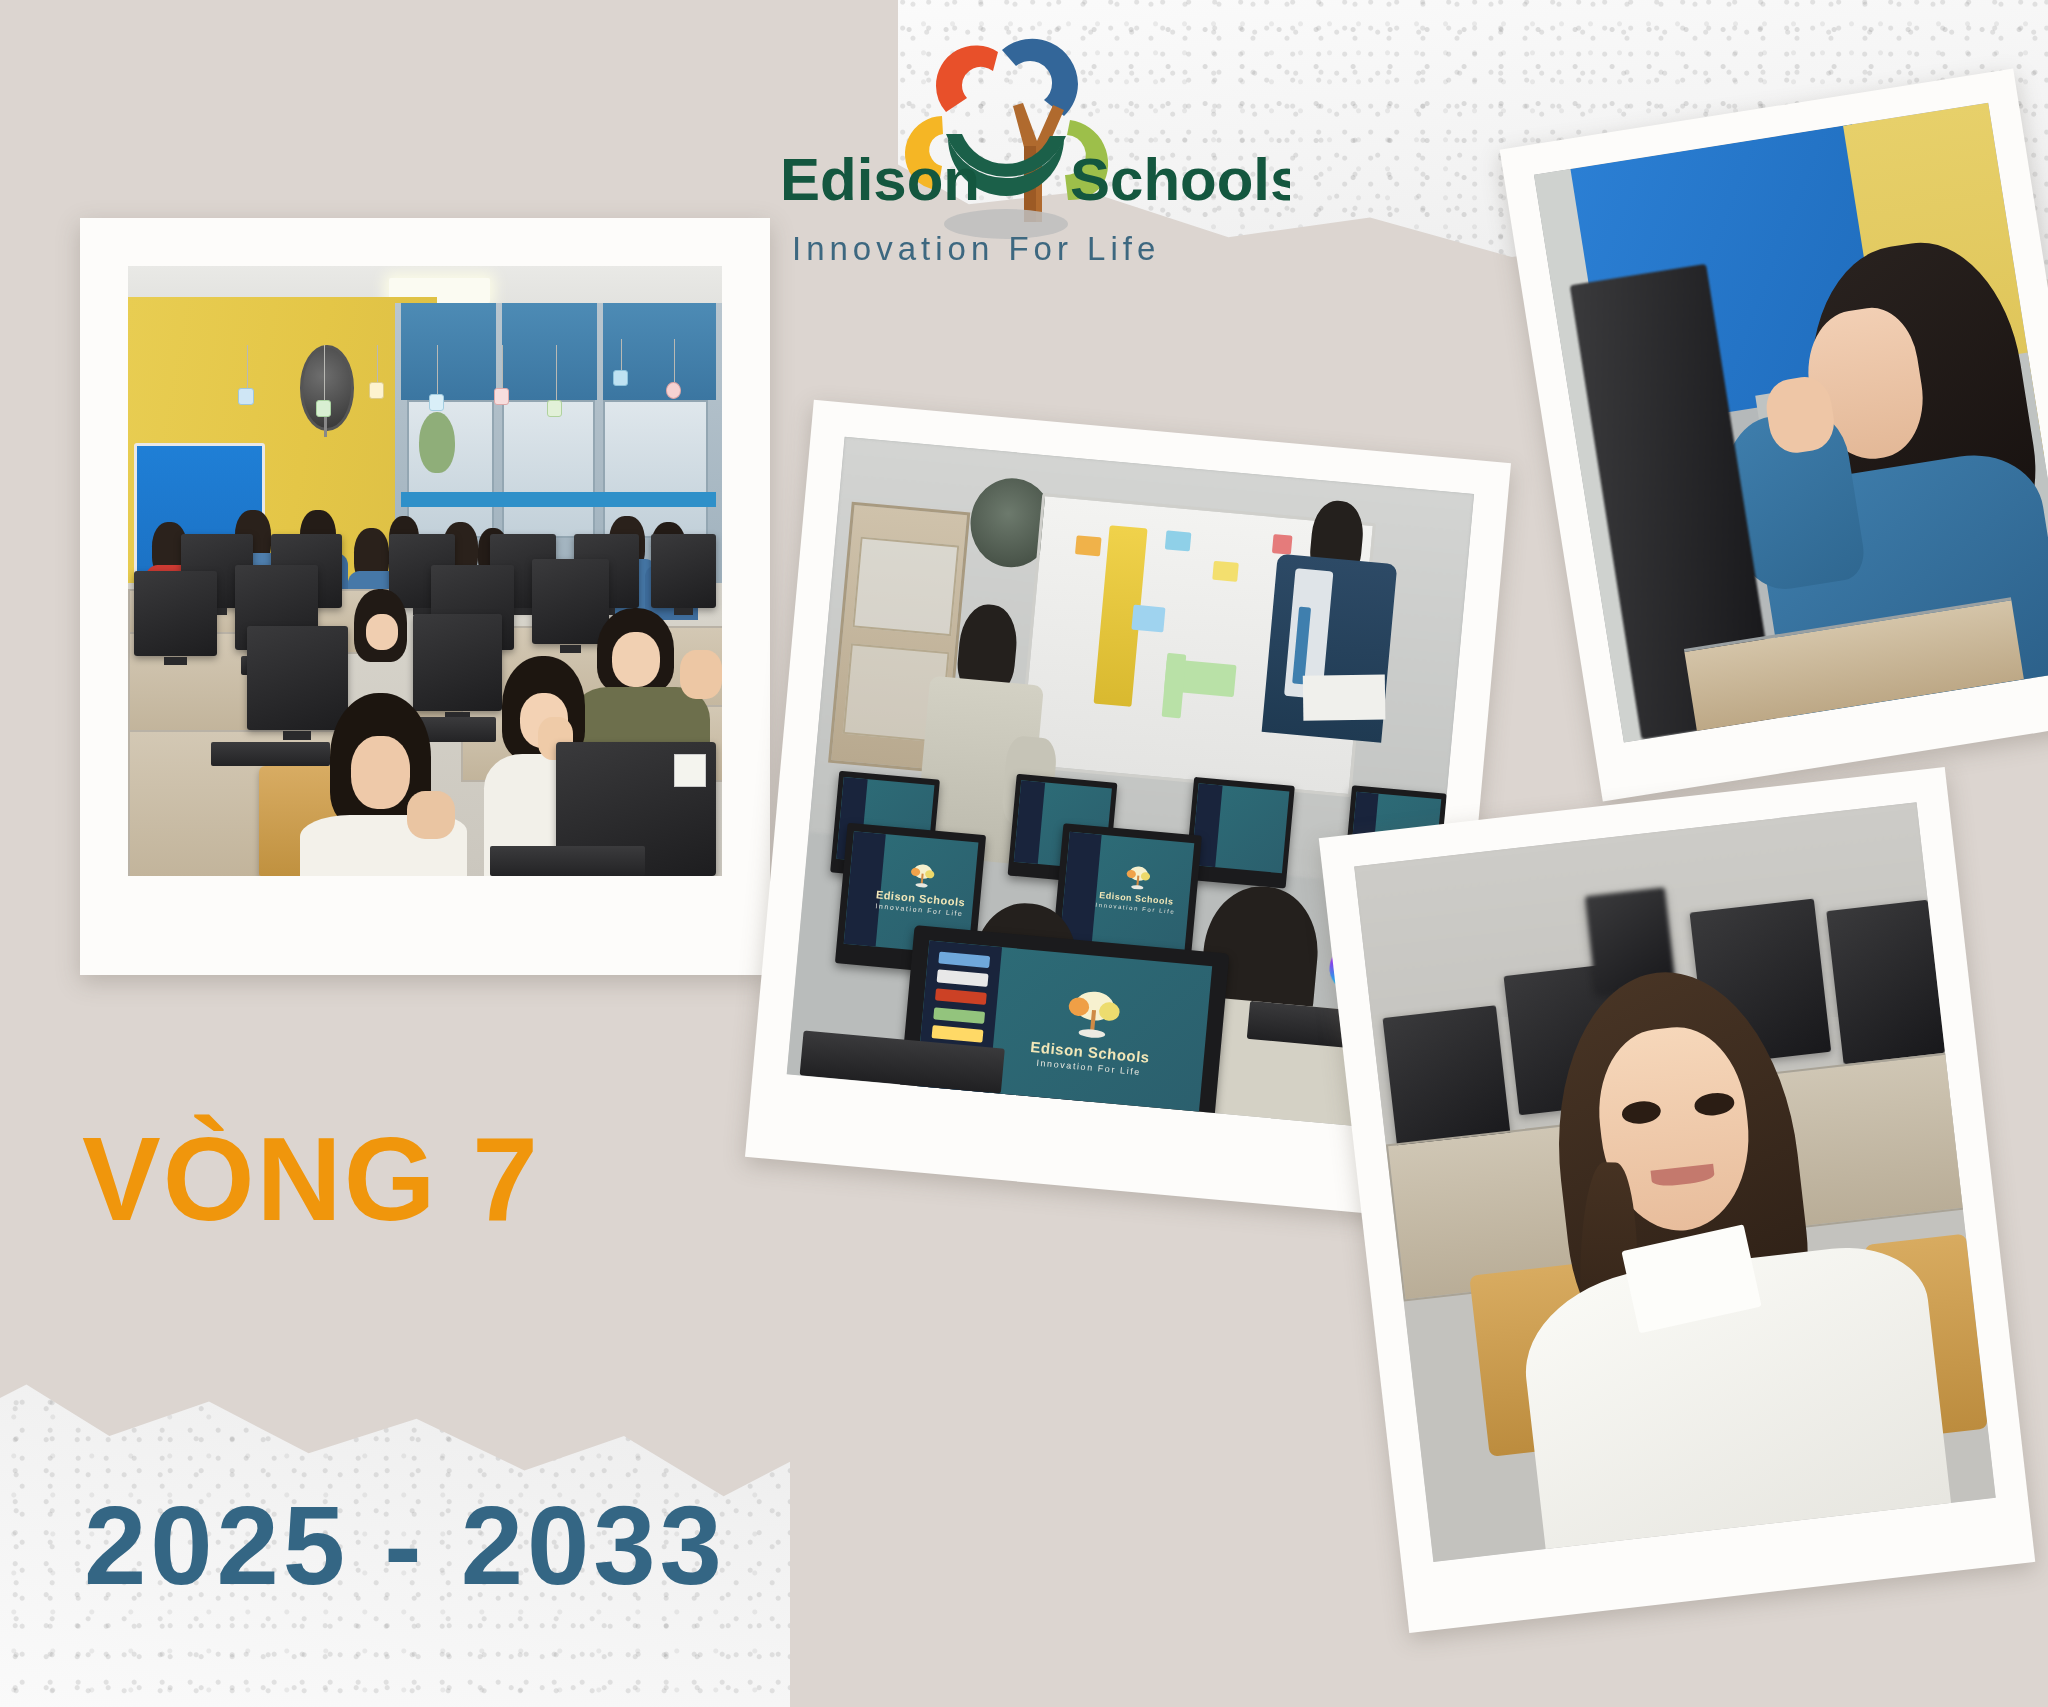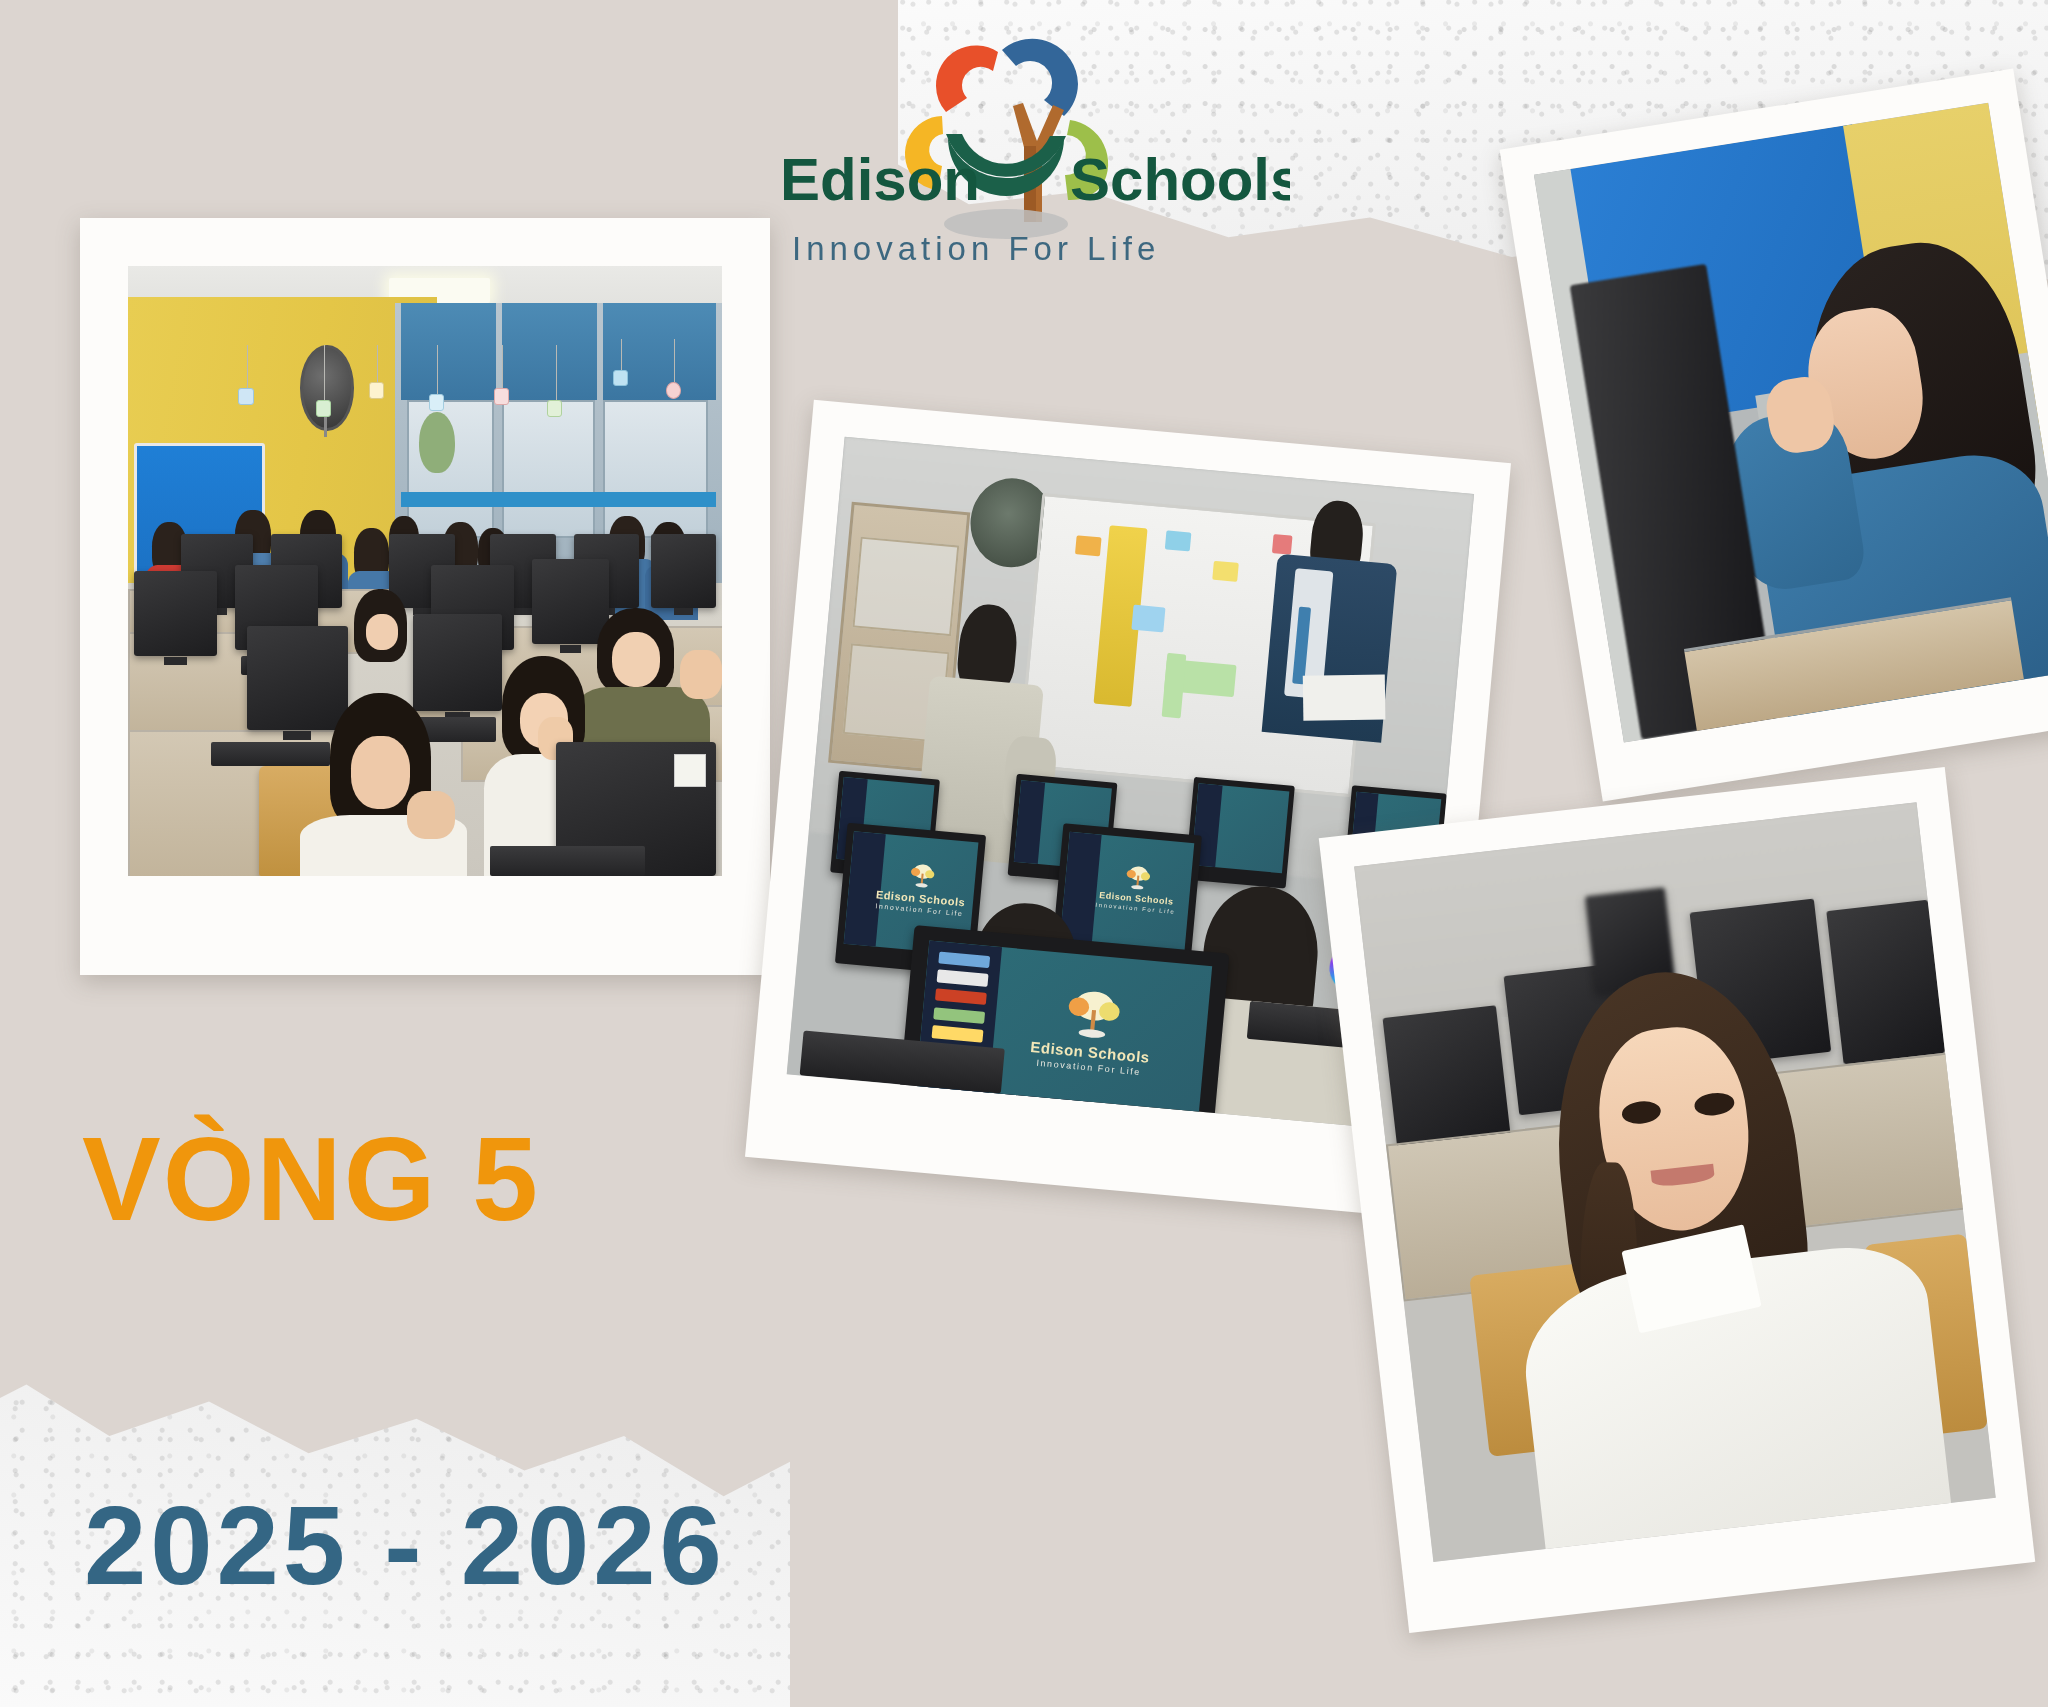--- a/index.html
+++ b/index.html
@@ -473,16 +473,16 @@
         <div class="eye" style="left:42%;top:38%"></div>
         <div class="eye" style="left:55%;top:38%"></div>
         <div class="mouth"></div>
         <div class="pony"></div>
         <div class="shirt"></div>
         <div class="collar"></div>
       </div>
     </div>
   </div>
 
-  <div class="txt t-vong">VÒNG 5</div>
-  <div class="txt t-year">2025 - 2026</div>
+  <div class="txt t-vong">VÒNG 7</div>
+  <div class="txt t-year">2025 - 2033</div>
 
 </div>
 
 </body></html>

